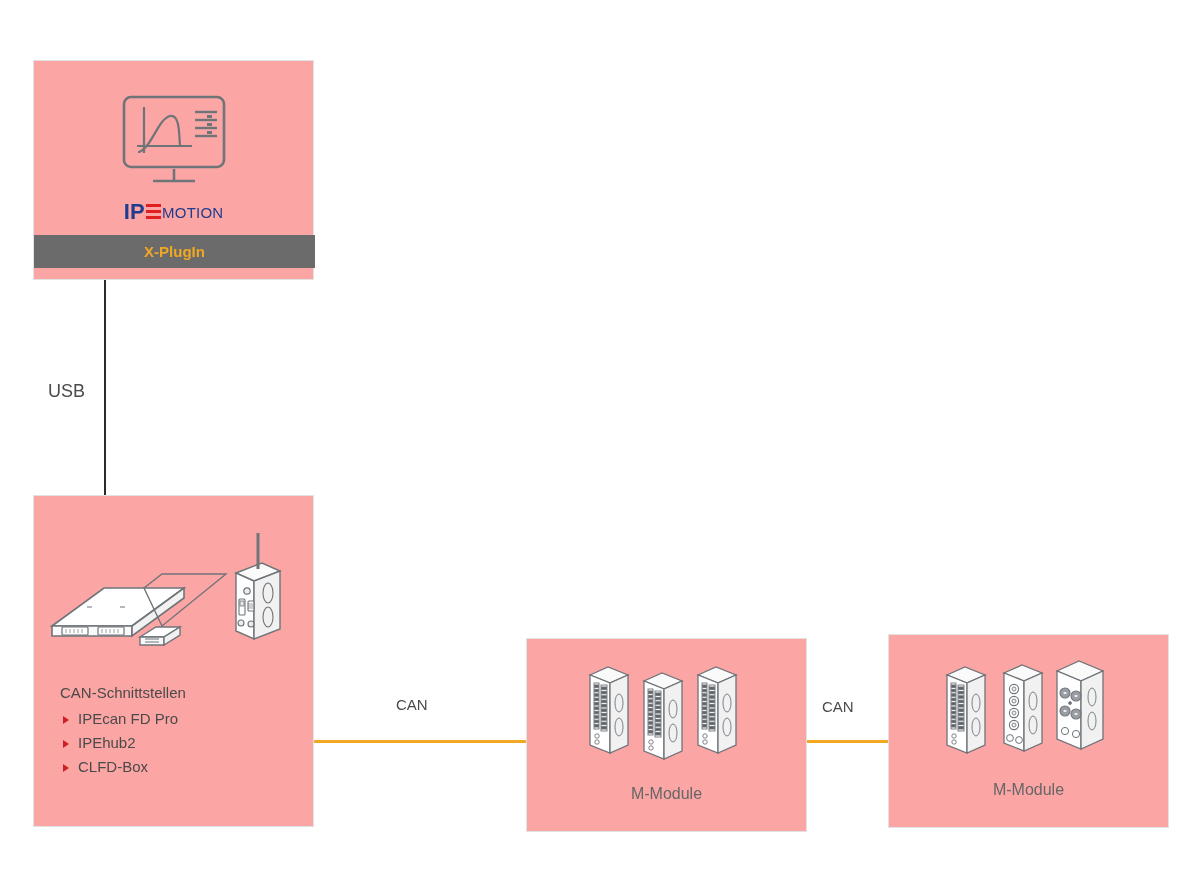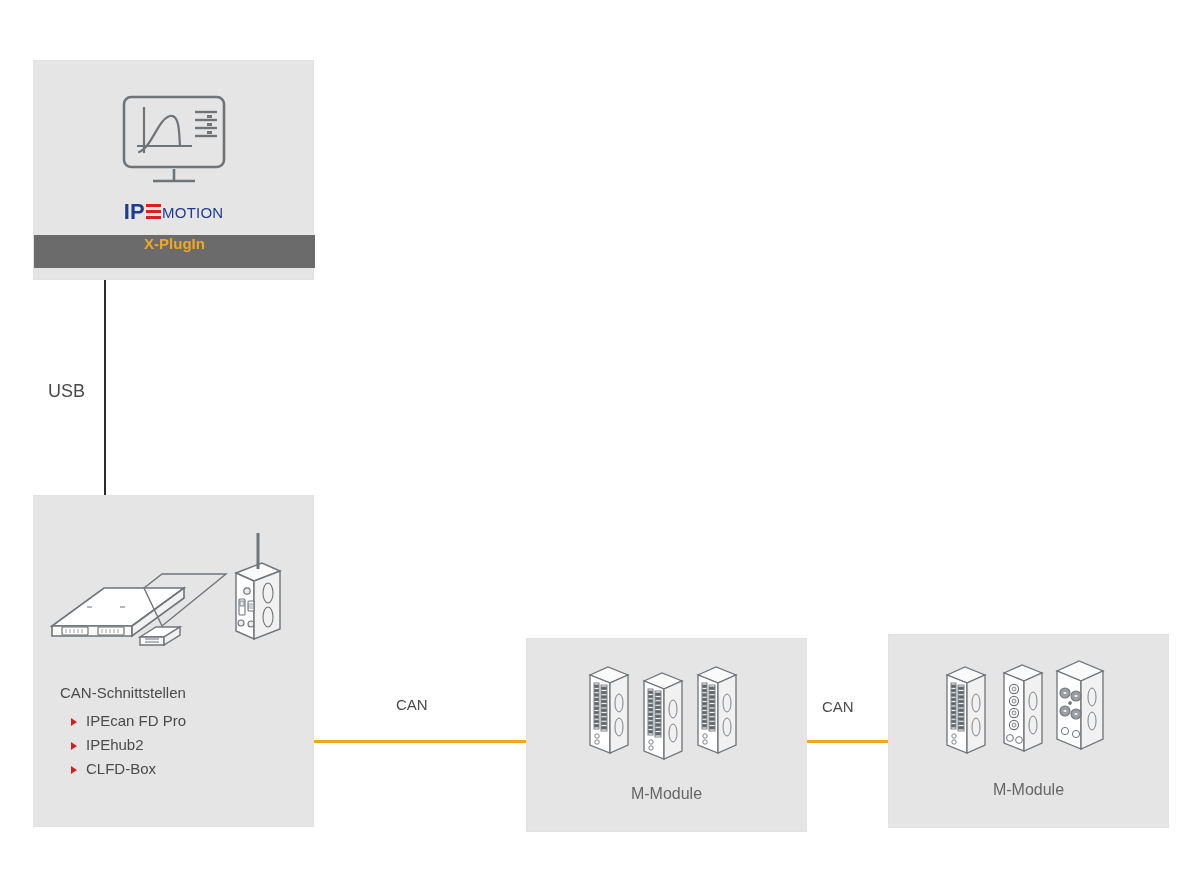--- a/index.html
+++ b/index.html
@@ -19,21 +19,21 @@
   .canvas {
     position: absolute;
     left: 0; top: 0;
     width: 1200px;
     height: 890px;
   }
 
   
   .node-box {
     position: absolute;
-    background: #e5e5e5;
+    background: #fca5a5;
     border: 1px solid #e2e2e2;
     box-sizing: border-box;
   }
 
   
   #pc-node {
     left: 33px;
     top: 60px;
     width: 281px;
     height: 220px;
@@ -88,21 +88,21 @@
     position: absolute;
     left: 0;
     top: 174px;
     width: 281px;
     height: 33px;
     background: #6b6b6b;
     color: #f0a724;
     font-size: 15px;
     font-weight: bold;
     display: flex;
-    align-items: flex-start;
+    align-items: center;
     justify-content: center;
     box-sizing: border-box;
   }
 
   
   #can-iface-node {
     left: 33px;
     top: 495px;
     width: 281px;
     height: 332px;
@@ -121,21 +121,21 @@
     top: 188px;
     width: 240px;
   }
   .iface-title {
     font-size: 15px;
     color: #4a4a4a;
     margin-bottom: 6px;
   }
   .iface-list {
     list-style: none;
-    margin: 8px;
+    margin: 0;
     padding: 0;
   }
   .iface-list li {
     font-size: 15px;
     color: #4a4a4a;
     line-height: 24px;
     padding-left: 18px;
     position: relative;
   }
   .iface-list li .bullet {

